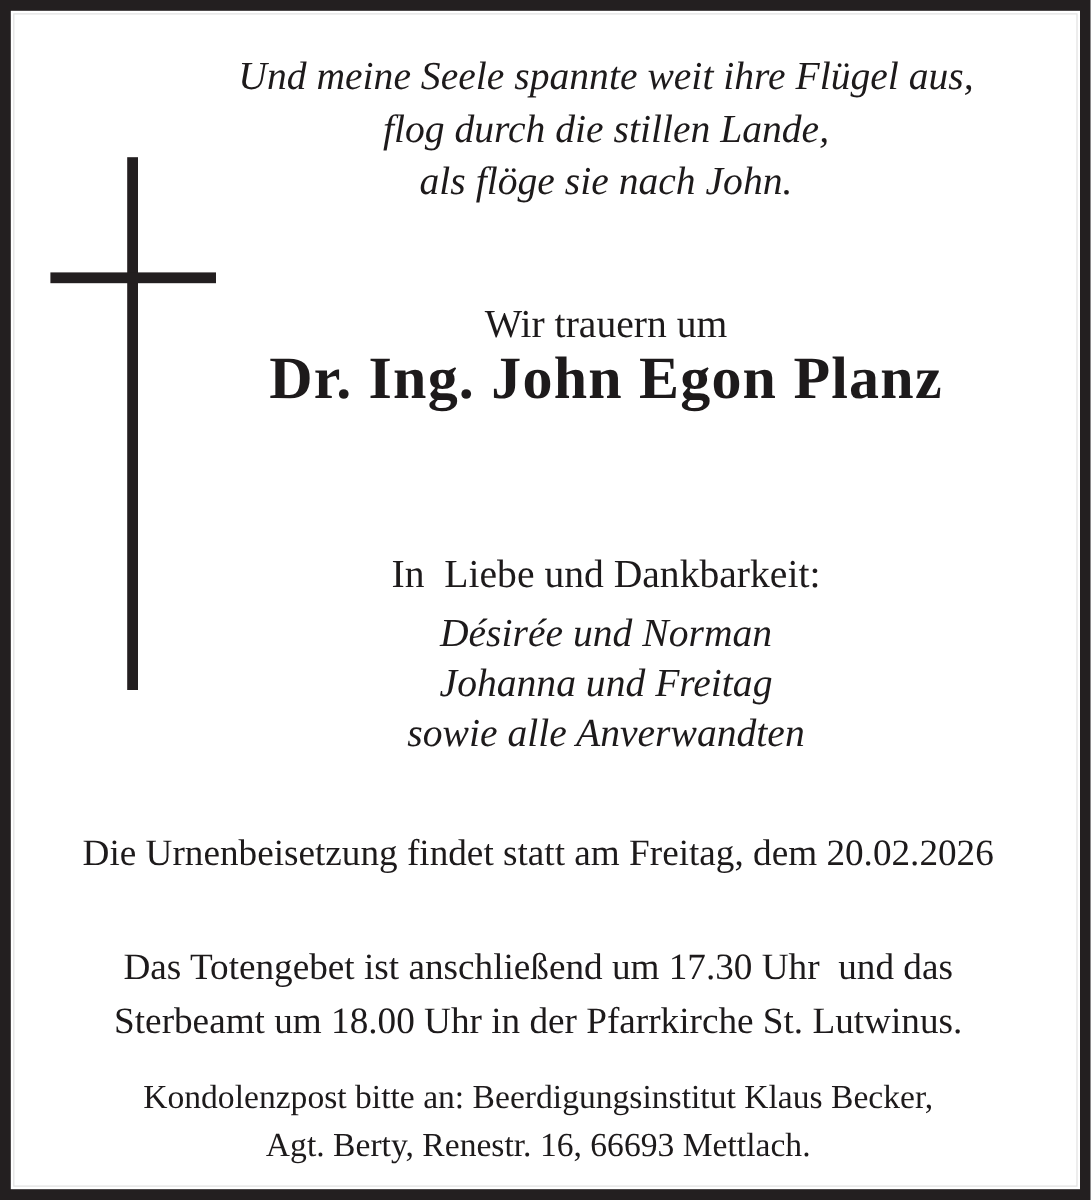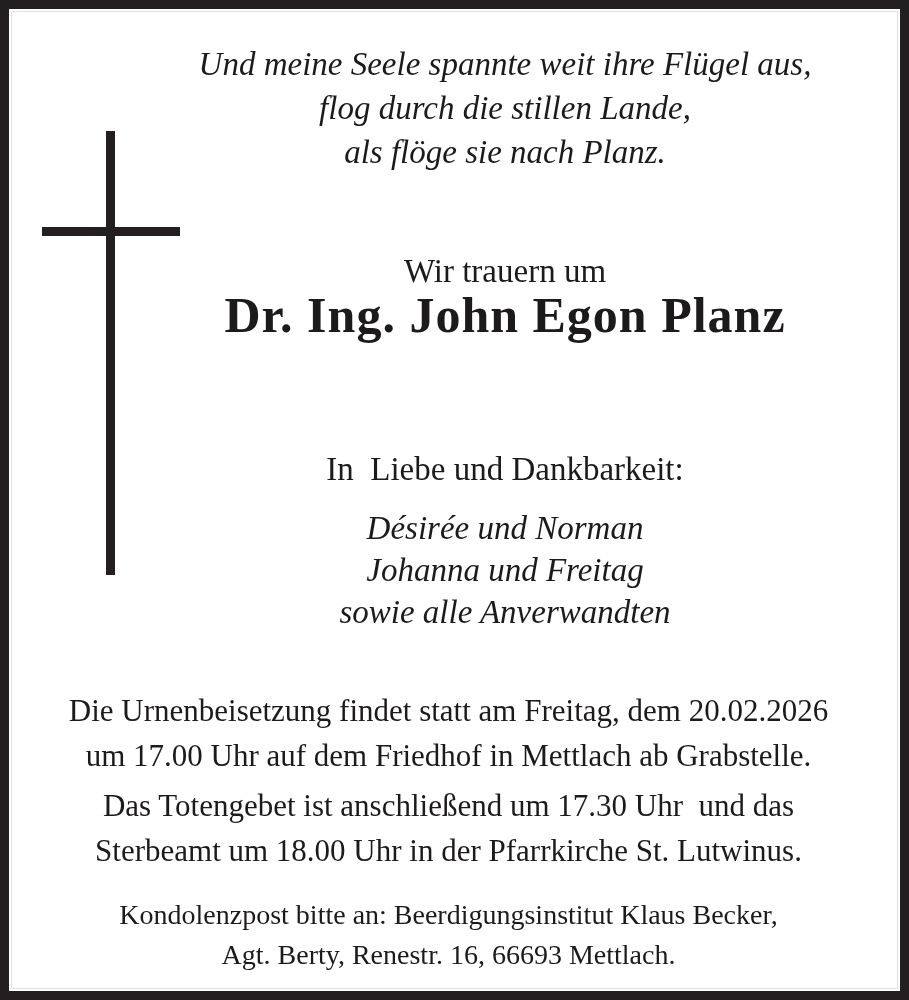--- a/index.html
+++ b/index.html
@@ -54,21 +54,21 @@
     letter-spacing: 1px;
   }
   .life-dates {
     top: 353px;
     font-size: 38px;
     line-height: 48px;
   }
   .life-dates .death-group { margin-left: 18px; }
   .life-dates .symbol { margin-right: 7px; }
   .gratitude {
-    top: 449px;
+    top: 459px;
     font-size: 33px;
     line-height: 40px;
   }
   .mourners {
     top: 507px;
     font-style: italic;
     font-size: 33px;
     line-height: 42px;
   }
   .para-burial {
@@ -112,21 +112,21 @@
   <div class="frame"></div>
 
   <div>
     <div class="cross-bar cross-vertical"></div>
     <div class="cross-bar cross-horizontal"></div>
   </div>
 
   <div class="abs upper poem">
     <div class="line">Und meine Seele spannte weit ihre Flügel aus,</div>
     <div class="line">flog durch die stillen Lande,</div>
-    <div class="line">als flöge sie nach Planz.</div>
+    <div class="line">als flöge sie nach John.</div>
   </div>
 
   <div class="abs upper mourning-intro">
     <div class="line">Wir trauern um</div>
   </div>
 
   <div class="abs upper deceased-name">
     <div class="line">Dr. Ing. John Egon Planz</div>
   </div>
 
@@ -136,21 +136,20 @@
   </div>
 
   <div class="abs upper mourners">
     <div class="line">Désirée und Norman</div>
     <div class="line">Johanna und Freitag</div>
     <div class="line">sowie alle Anverwandten</div>
   </div>
 
   <div class="abs lower para-burial">
     <div class="line">Die Urnenbeisetzung findet statt am Freitag, dem 20.02.2026</div>
-    <div class="line">um 17.00 Uhr auf dem Friedhof in Mettlach ab Grabstelle.</div>
   </div>
 
   <div class="abs lower para-service">
     <div class="line">Das Totengebet ist anschließend um 17.30 Uhr  und das</div>
     <div class="line">Sterbeamt um 18.00 Uhr in der Pfarrkirche St. Lutwinus.</div>
   </div>
 
   <div class="abs lower para-condolence">
     <div class="line">Kondolenzpost bitte an: Beerdigungsinstitut Klaus Becker,</div>
     <div class="line">Agt. Berty, Renestr. 16, 66693 Mettlach.</div>

